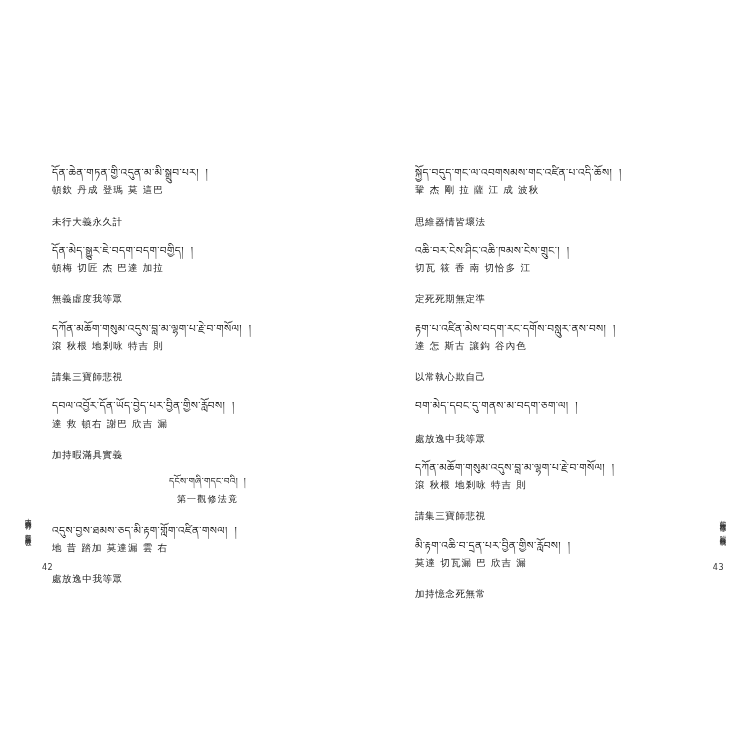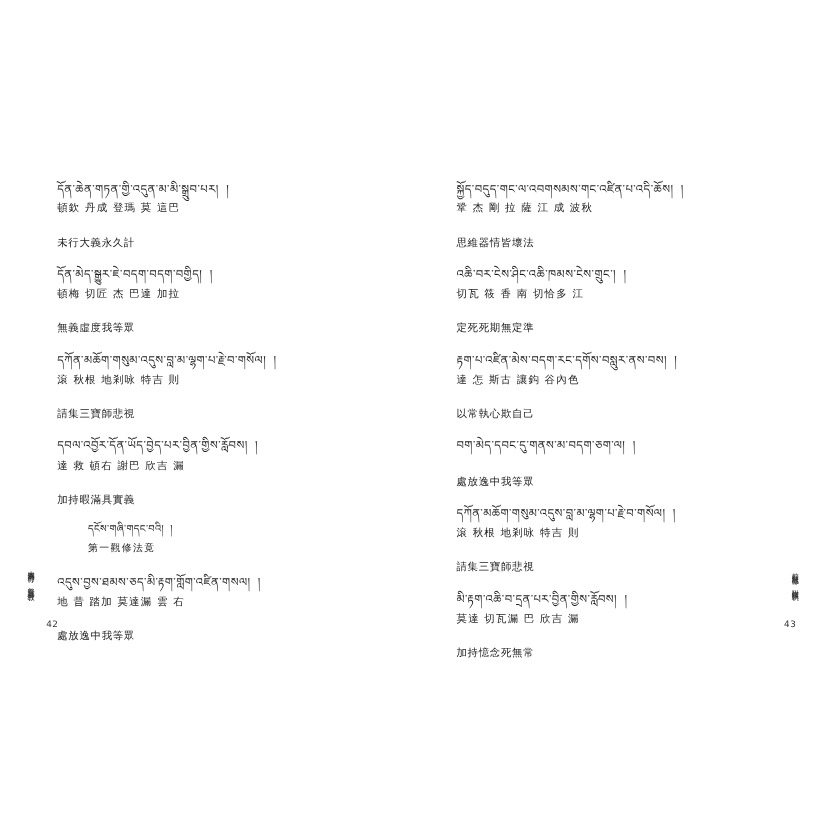--- a/index.html
+++ b/index.html
@@ -71,20 +71,21 @@
     line-height: 1.5;
     letter-spacing: 0.6px;
     color: #1b1b1b;
     margin-top: 17px;
     white-space: nowrap;
   }
 
   .section-break {
     margin-top: 6px;
     margin-bottom: 16px;
+    text-align: center;
     padding-left: 28px;
   }
   .section-break .tib {
     font-size: 9px;
     letter-spacing: 0.3px;
   }
   .section-break .trans {
     font-size: 9px;
     letter-spacing: 1.2px;
     margin-top: 3px;

